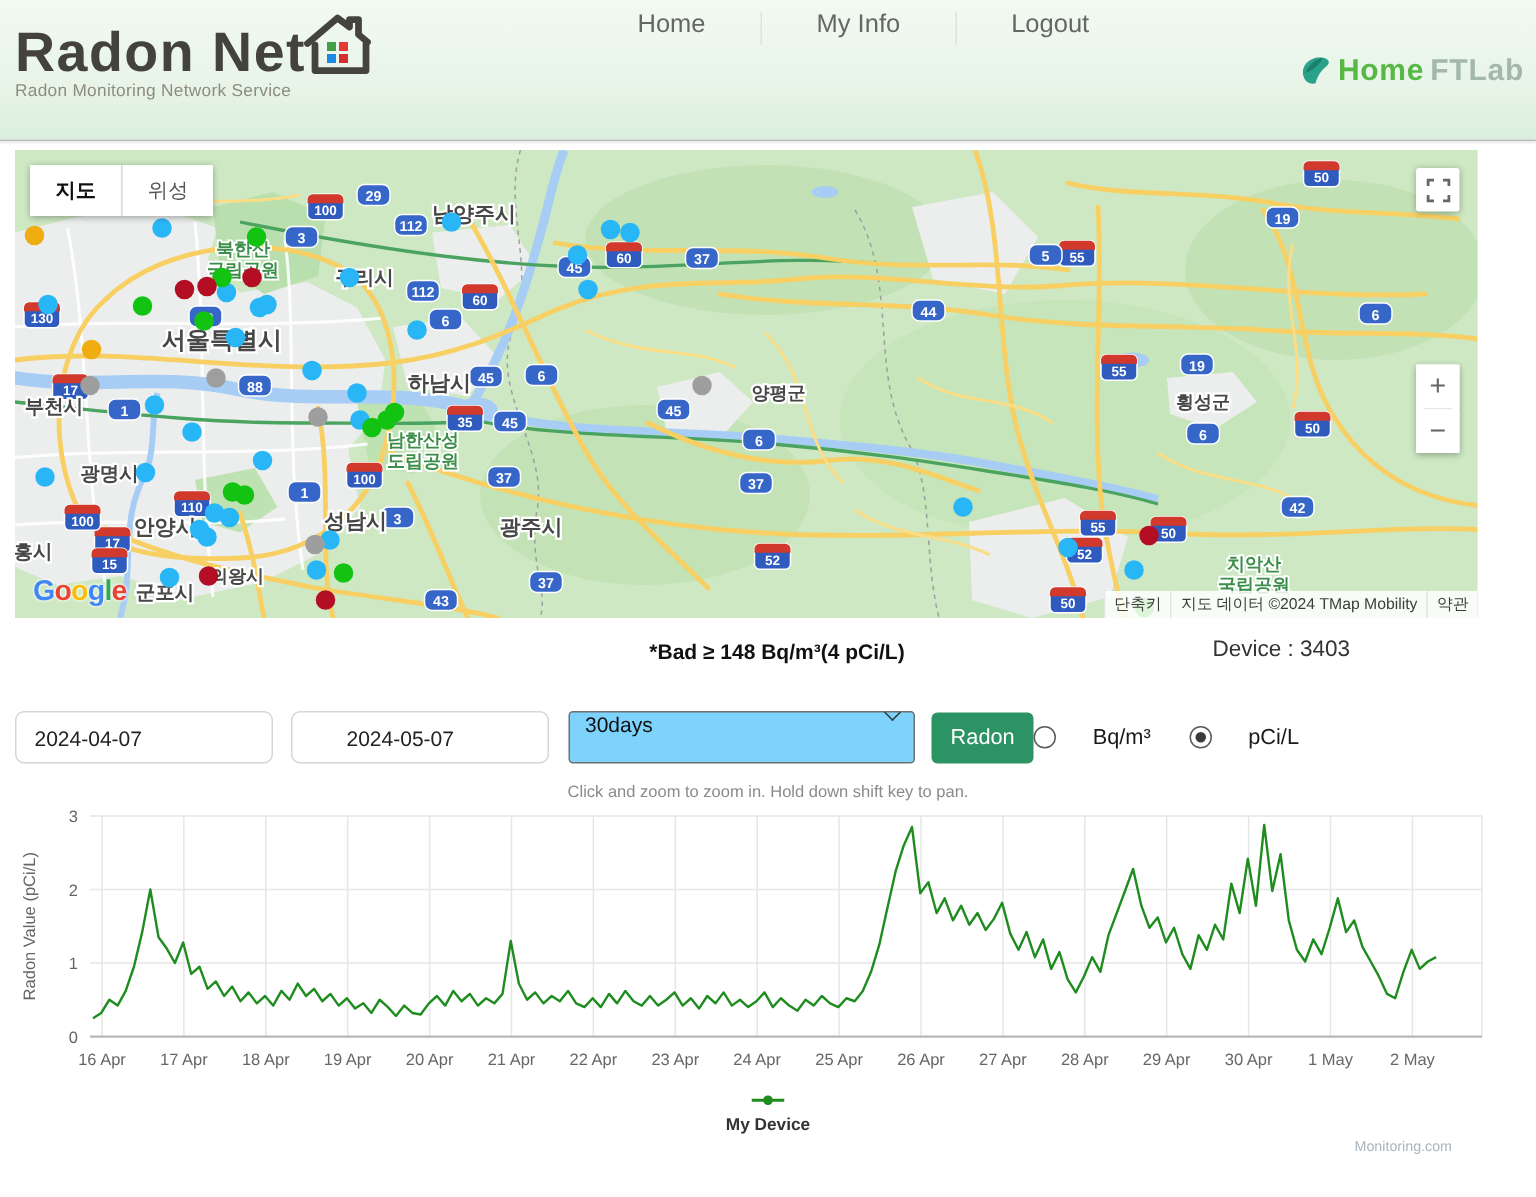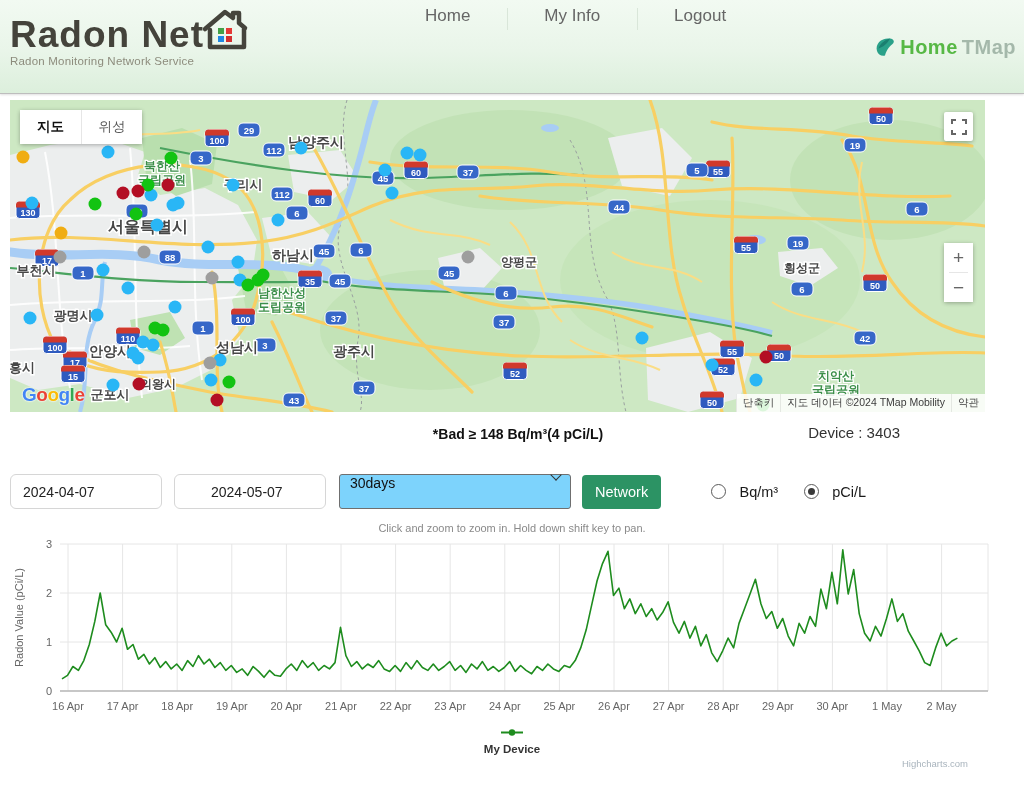--- a/index.html
+++ b/index.html
@@ -49,32 +49,32 @@
   .legend-row { position:relative; height:26px; margin-top:9px; display:flex;
     align-items:center; justify-content:center; gap:7px; }
   .lg-item { display:flex; align-items:center; gap:3px; }
   .lg-item i { width:13px; height:13px; border-radius:50%; display:inline-block; }
   .lg-item b { font-size:14px; }
   .bad-note { font-size:14px; font-weight:bold; color:#111; margin-left:12px; }
   .device-count { position:absolute; right:124px; top:3px; font-size:15px; color:#333; }
 
   
   .controls { margin:27px 10px 0 10px; display:flex; align-items:center; }
-  .date-input { width:152px; height:35px; border:1px solid #d6d6d6; border-radius:6px;
+  .date-input { width:172px; height:35px; border:1px solid #d6d6d6; border-radius:6px;
     padding:0 12px; font-size:14px; color:#222; font-family:inherit; background:#fff; }
   .date-input + .date-input { margin-left:12px;padding-left:36px; }
   .range-select { margin-left:13px; width:232px; height:35px; border:1px solid #6f6f6f;
     border-radius:3px; padding:0 10px; font-size:14px; color:#111; background:#7dd3fc;
     display:flex; justify-content:space-between; cursor:pointer; }
   .chev { width:8px; height:8px; border-right:1.5px solid #333; border-bottom:1.5px solid #333;
     transform:rotate(45deg); margin-top:-4px; }
   .search-btn { margin-left:11px; height:34px; padding:0 13px; background:#2c9364; color:#fff;
     border:none; border-radius:4px; font-size:14.5px; cursor:pointer; font-family:inherit; }
   .unit-radios { margin-left:auto; margin-right:148px; display:flex; gap:26px; }
-  .radio { display:flex; align-items:center; gap:13px; cursor:pointer; }
+  .radio { display:flex; align-items:center; gap:24px; cursor:pointer; }
   .rb { width:15px; height:15px; border:1px solid #5a5a5a; border-radius:50%; position:relative;
     background:#fff; display:inline-block; }
   .rb.on::after { content:""; position:absolute; left:3px; top:3px; width:7px; height:7px;
     border-radius:50%; background:#3a3a3a; }
   .rl { font-size:14.5px; color:#1a1a1a; }
 
   
   .chart-block { margin-top:13px; position:relative; }
   .chart-subtitle { text-align:center; font-size:11px; color:#8a8a8a; }
   .chart-svg-wrap { margin:4px 10px 0 10px; }
@@ -108,21 +108,21 @@
       <a class="nav-item">Home</a>
       <a class="nav-item">My Info</a>
       <a class="nav-item">Logout</a>
     </nav>
   <div class="brand">
     <svg width="22" height="22" viewBox="0 0 22 22">
       <path d="M3,15 C1,7 8,1.5 16,2.5 C20,3 21,6 18.5,8 C13.5,12 12,16 11,19.5 C7.5,20.5 4,18.5 3,15 Z" fill="#2aa189"></path>
       <path d="M16,2.5 C13,8 9,11 4.5,12.5 C6,8 10,4 16,2.5 Z" fill="#1b7f70"></path>
     </svg>
     <span class="brand-radon">Home</span>
-    <span class="brand-ftlab">TMap</span>
+    <span class="brand-ftlab">FTLab</span>
   </div>
 </div>
 
 <div class="map-wrap">
   <svg id="map-svg" width="975" height="312" viewBox="0 0 975 312">
     <rect width="975" height="312" fill="#cde8c3"></rect>
     <ellipse cx="500" cy="60" rx="120" ry="50" fill="#c2e2b6"></ellipse>
     <ellipse cx="700" cy="180" rx="150" ry="80" fill="#c6e5ba"></ellipse>
     <ellipse cx="420" cy="230" rx="110" ry="60" fill="#c3e3b7"></ellipse>
     <ellipse cx="880" cy="80" rx="100" ry="60" fill="#c2e2b6"></ellipse>
@@ -502,21 +502,21 @@
   <span class="device-count">Device : 3403</span>
 </div>
 
 <div class="controls">
   <input class="date-input" value="2024-04-07" style="">
   <input class="date-input" value="2024-05-07" style="">
   <div class="range-select">
     <span>30days</span>
     <span class="chev"></span>
   </div>
-  <button class="search-btn">Network</button>
+  <button class="search-btn">Radon</button>
   <div class="unit-radios">
       <label class="radio">
         <span class="rb "></span>
         <span class="rl">Bq/m³</span>
       </label>
       <label class="radio">
         <span class="rb on"></span>
         <span class="rl">pCi/L</span>
       </label>
     </div>
@@ -574,14 +574,14 @@
         <path d="M52.0,140.8 L57.5,137.3 L62.9,128.5 L68.4,132.4 L73.8,122.6 L79.3,106.5 L84.8,83.4 L90.2,55.0 L95.7,86.8 L101.1,94.2 L106.6,104.0 L112.1,90.3 L117.5,111.3 L123.0,106.5 L128.4,121.2 L133.9,116.3 L139.4,126.0 L144.8,119.7 L150.3,129.5 L155.7,123.6 L161.2,130.9 L166.7,126.0 L172.1,132.4 L177.6,122.6 L183.0,128.5 L188.5,117.7 L194.0,126.0 L199.4,121.2 L204.9,129.5 L210.3,124.6 L215.8,132.4 L221.3,127.5 L226.7,134.4 L232.2,130.9 L237.6,137.3 L243.1,128.5 L248.6,133.4 L254.0,139.3 L259.5,132.4 L264.9,137.3 L270.4,138.3 L275.9,130.9 L281.3,126.0 L286.8,132.4 L292.2,122.6 L297.7,129.5 L303.2,124.6 L308.6,132.4 L314.1,127.5 L319.5,130.9 L325.0,124.6 L330.5,89.3 L335.9,117.7 L341.4,128.5 L346.8,123.6 L352.3,130.9 L357.8,126.0 L363.2,129.5 L368.7,122.6 L374.1,130.9 L379.6,133.4 L385.1,127.5 L390.5,133.4 L396.0,124.6 L401.4,130.9 L406.9,122.6 L412.4,129.5 L417.8,132.4 L423.3,126.0 L428.7,132.4 L434.2,128.5 L439.7,123.6 L445.1,132.4 L450.6,127.5 L456.0,134.4 L461.5,126.0 L467.0,130.9 L472.4,123.6 L477.9,132.4 L483.3,128.5 L488.8,133.4 L494.3,129.5 L499.7,123.6 L505.2,133.4 L510.6,127.5 L516.1,132.4 L521.6,135.8 L527.0,128.5 L532.5,132.4 L537.9,126.0 L543.4,130.9 L548.9,133.4 L554.3,127.5 L559.8,129.5 L565.2,122.6 L570.7,109.9 L576.2,91.8 L581.6,67.3 L587.1,42.8 L592.5,25.6 L598.0,13.3 L603.5,57.5 L608.9,50.1 L614.4,70.7 L619.8,60.9 L625.3,75.6 L630.8,65.8 L636.2,78.5 L641.7,70.7 L647.1,82.0 L652.6,74.6 L658.1,63.8 L663.5,84.4 L669.0,95.2 L674.4,83.4 L679.9,100.1 L685.4,88.3 L690.8,107.9 L696.3,96.7 L701.7,114.8 L707.2,123.6 L712.7,112.8 L718.1,100.1 L723.6,109.9 L729.0,85.4 L734.5,70.7 L740.0,56.0 L745.4,41.3 L750.9,65.8 L756.3,80.5 L761.8,73.6 L767.3,90.3 L772.7,80.5 L778.2,98.1 L783.6,107.9 L789.1,85.4 L794.6,95.2 L800.0,78.5 L805.5,88.3 L810.9,51.1 L816.4,70.7 L821.9,34.4 L827.3,65.8 L832.8,11.9 L838.2,56.0 L843.7,31.5 L849.2,75.6 L854.6,95.2 L860.1,103.0 L865.5,88.3 L871.0,98.1 L876.5,80.5 L881.9,60.9 L887.4,83.4 L892.8,75.6 L898.3,93.2 L903.8,103.0 L909.2,112.8 L914.7,124.6 L920.1,127.5 L925.6,109.9 L931.1,95.2 L936.5,107.9 L942.0,103.0 L947.4,100.1" fill="none" stroke="#1e8c1e" stroke-width="1.6" stroke-linejoin="round"></path>
       </svg>
   </div>
   <div class="chart-legend">
     <svg width="22" height="9" viewBox="0 0 22 9">
       <line x1="0" y1="4.5" x2="22" y2="4.5" stroke="#1e8c1e" stroke-width="2"></line>
       <circle cx="11" cy="4.5" r="3.2" fill="#1e8c1e"></circle>
     </svg>
     <span class="cl-label">My Device</span>
   </div>
-  <div class="hc-credit">Highcharts.com</div>
+  <div class="hc-credit">Monitoring.com</div>
 </div>
 
 </body></html>

